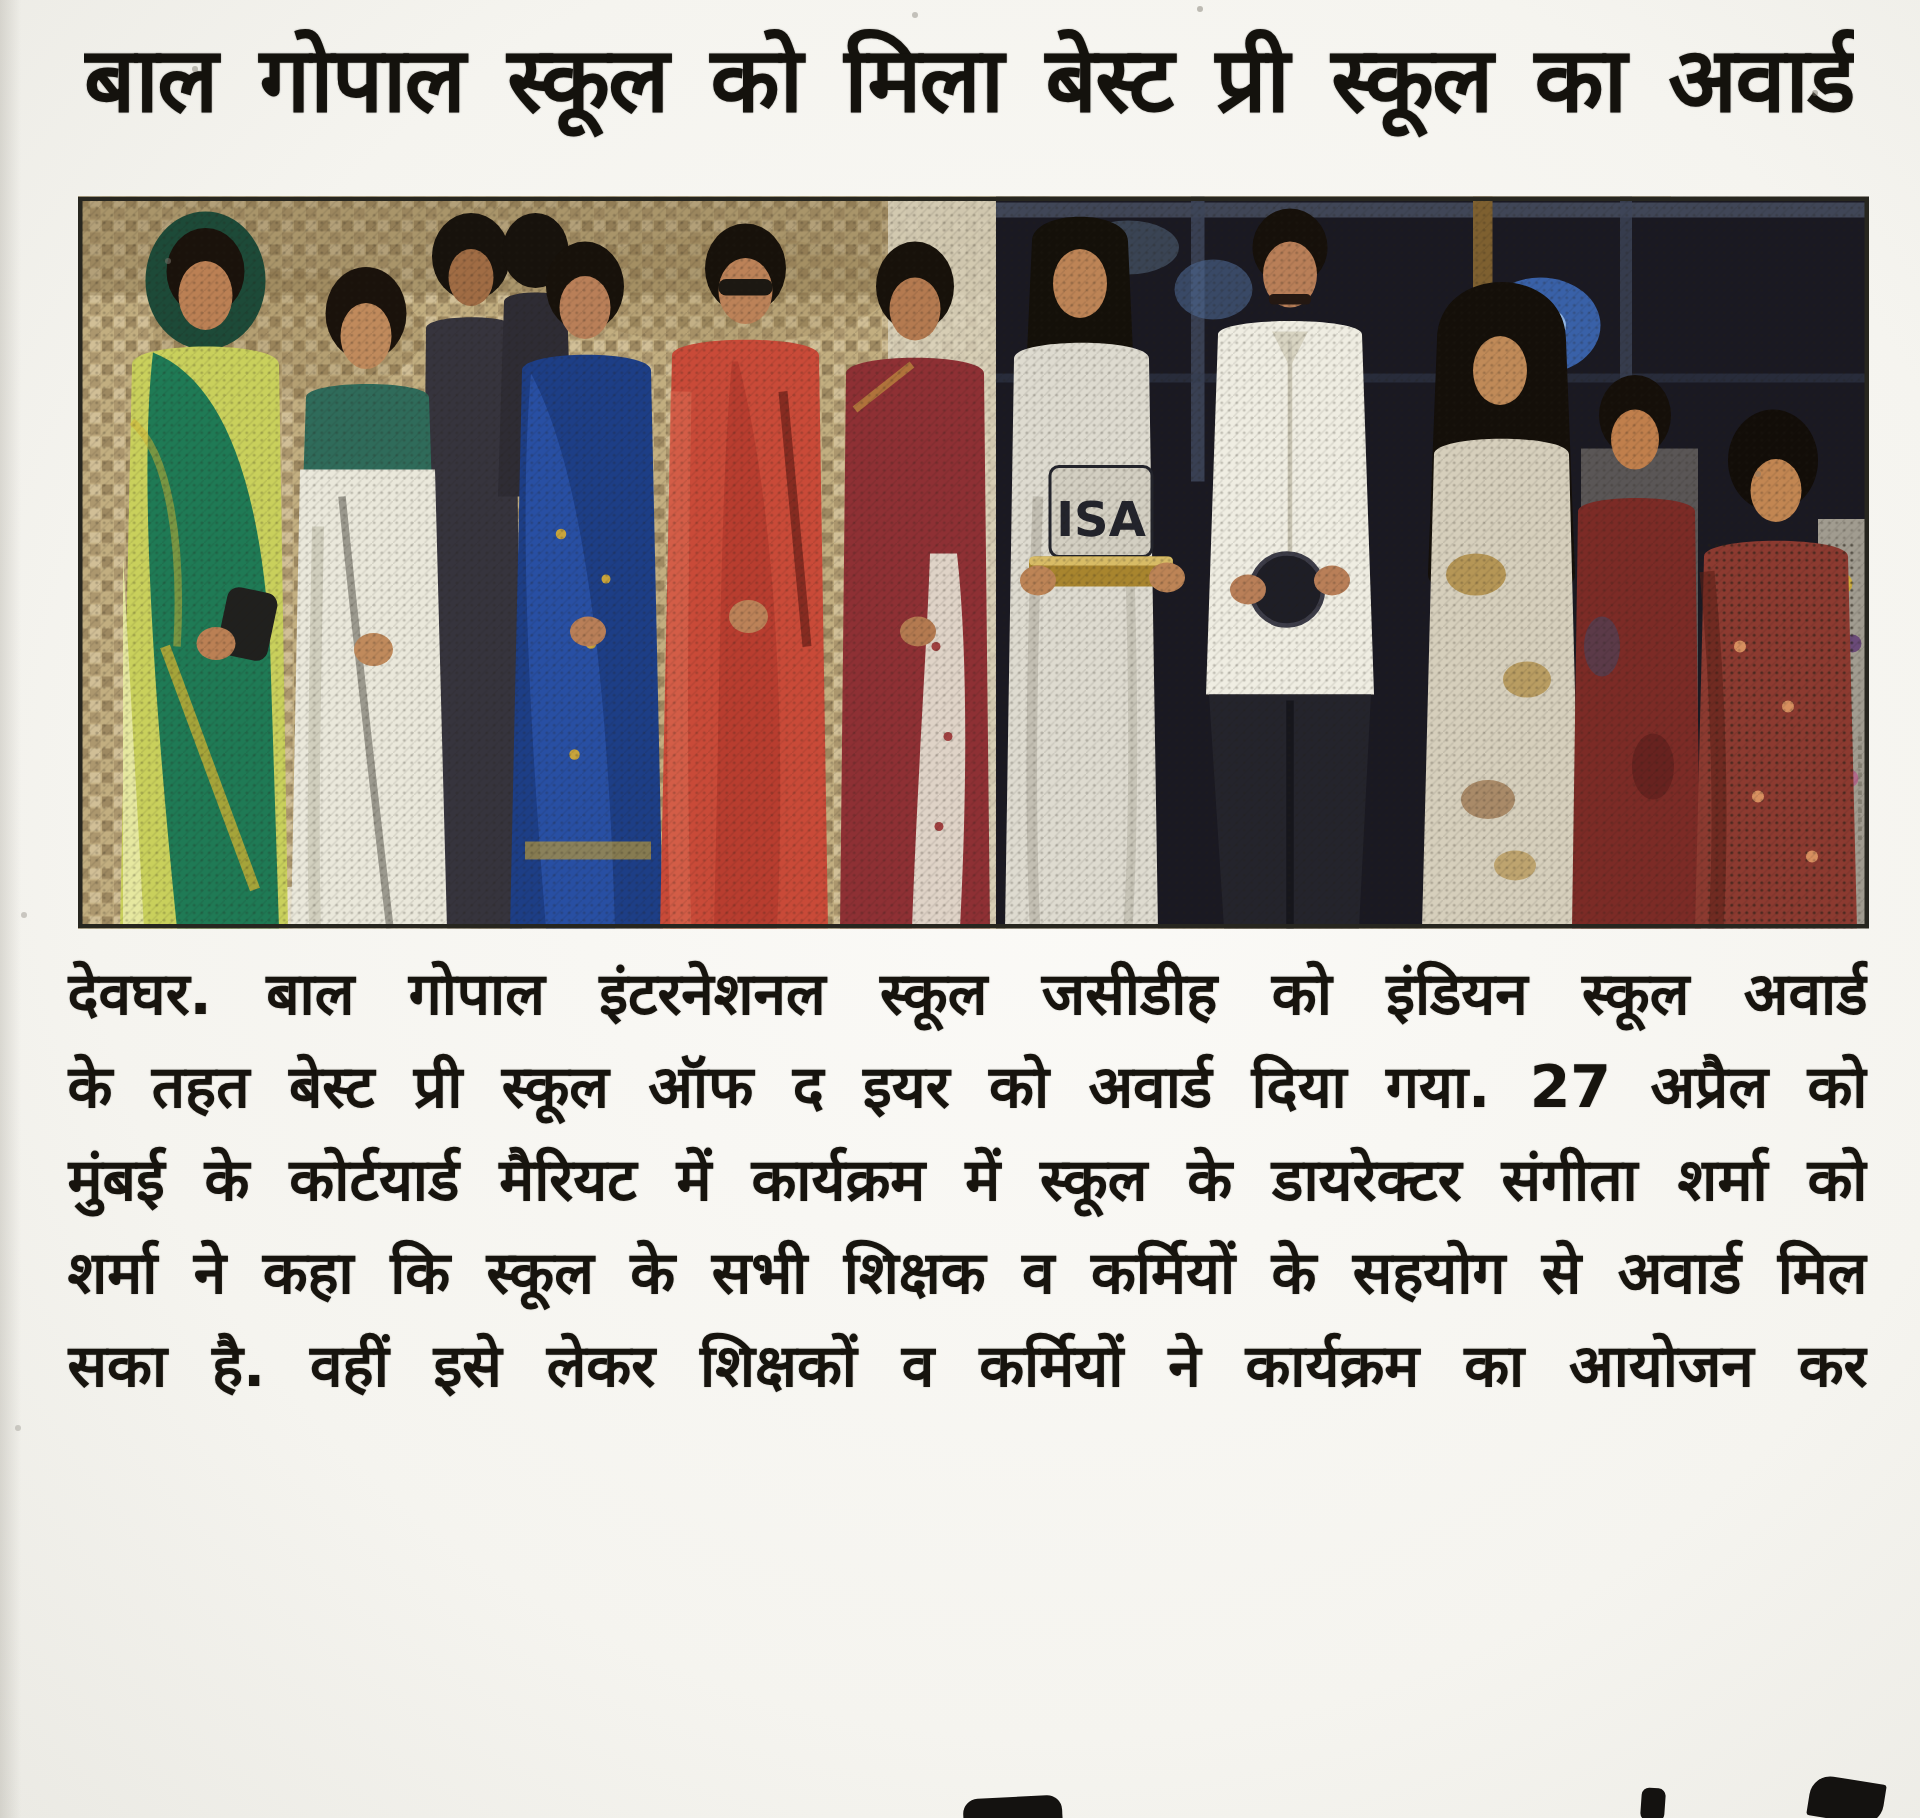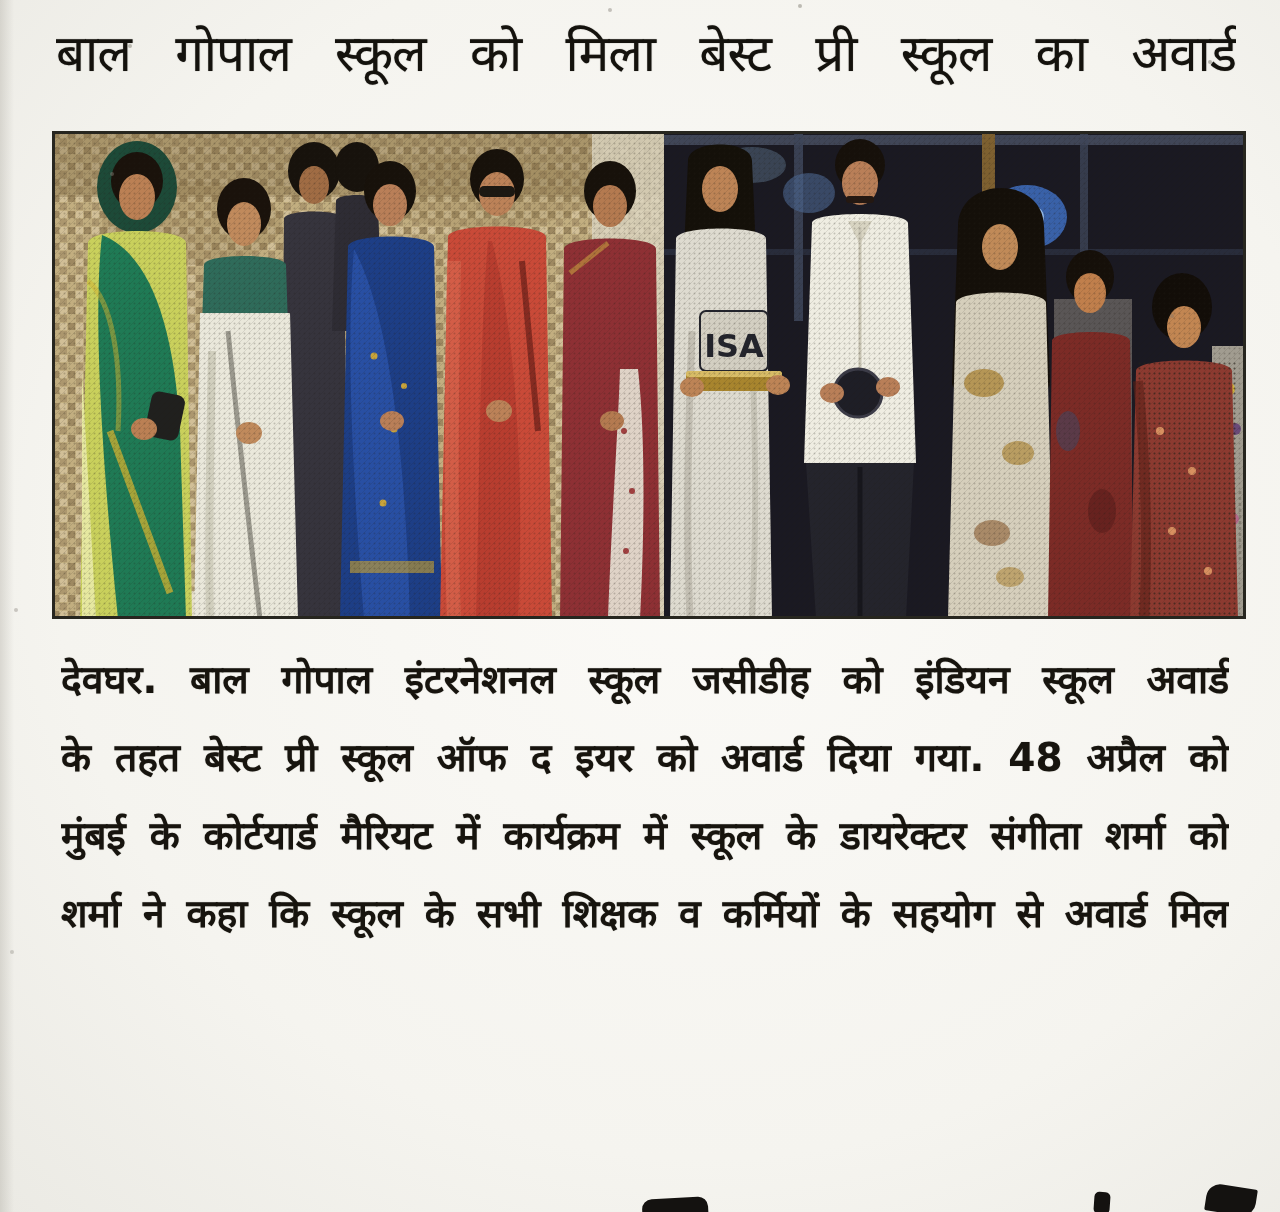--- a/index.html
+++ b/index.html
@@ -13,35 +13,35 @@
     position: relative; width: 1280px; height: 1212px;
     background: radial-gradient(ellipse at 55% 45%, #fbfaf7 0%, #f5f4ef 65%, #ebeae4 100%);
   }
   .page::before { 
     content:""; position:absolute; left:0; top:0; width:14px; height:100%;
     background: linear-gradient(90deg, rgba(150,146,136,.28), rgba(150,146,136,0));
     pointer-events:none;
   }
   .headline {
     position: absolute; left: 56px; top: 4px; width: 1180px; height: 104px;
-    font-size: 51px; font-weight: 400; color: #14120d;
+    font-size: 60px; font-weight: 700; color: #14120d;
     line-height: 100px; letter-spacing: -1px;
     text-align: justify; text-align-last: justify;
     overflow: hidden;
     text-shadow: 0 0 1px rgba(15,13,10,.5);
   }
   .photo {
     position: absolute; left: 52px; top: 131px; width: 1062px; height: 488px;
     background:#c4b186;
     text-decoration:underline;
   }
   .photo svg { display: block; width: 1194px; height: 488px; }
   .body-text { position: absolute; left: 45px; top: 633px; width: 1200px; }
   .bline {
-    margin: 16px; height: 62px; line-height: 62px;
+    margin: 0; height: 62px; line-height: 62px;
     font-size: 39px; font-weight: 600; color: #17140e;
     text-align: justify; text-align-last: justify;
     overflow: hidden; white-space: normal;
     text-shadow: 0 0 1px rgba(20,16,10,.35);
   }
   .dateline { font-weight: 800; }
   .cutoff-mark { position: absolute; background: #141210; }
   .cm1 { left: 642px; top: 1198px; width: 66px; height: 16px; border-radius: 10px 10px 0 0; transform: rotate(-3deg); }
   .cm2 { left: 1094px; top: 1192px; width: 16px; height: 22px; border-radius: 5px; transform: rotate(4deg); }
   .cm3 { left: 1206px; top: 1186px; width: 50px; height: 28px; border-radius: 14px 2px 14px 2px; transform: rotate(9deg); }
@@ -244,23 +244,24 @@
 
       <rect width="1194" height="488" fill="url(#dots)" opacity="0.22"></rect>
       <rect width="1194" height="488" fill="url(#hatch)" opacity="0.10"></rect>
       <line x1="1188" y1="360" x2="1188" y2="430" stroke="#7a7668" stroke-width="2.5" stroke-dasharray="3 3" opacity="0.7"></line>
       <rect x="1.5" y="1.5" width="1191" height="485" fill="none" stroke="#27261f" stroke-width="3"></rect>
     </svg>
   </div>
 
   <div class="body-text">
     <p class="bline"><span class="dateline">देवघर.</span> <span>बाल गोपाल इंटरनेशनल स्कूल जसीडीह को इंडियन स्कूल अवार्ड</span></p>
-    <p class="bline">के तहत बेस्ट प्री स्कूल ऑफ द इयर को अवार्ड दिया गया. 48 अप्रैल को</p>
+    <p class="bline">के तहत बेस्ट प्री स्कूल ऑफ द इयर को अवार्ड दिया गया. 27 अप्रैल को</p>
     <p class="bline">मुंबई के कोर्टयार्ड मैरियट में कार्यक्रम में स्कूल के डायरेक्टर संगीता शर्मा को</p>
     <p class="bline">शर्मा ने कहा कि स्कूल के सभी शिक्षक व कर्मियों के सहयोग से अवार्ड मिल</p>
+    <p class="bline">सका है. वहीं इसे लेकर शिक्षकों व कर्मियों ने कार्यक्रम का आयोजन कर</p>
   </div>
 
   <div class="cutoff-mark cm1"></div>
   <div class="cutoff-mark cm2"></div>
   <div class="cutoff-mark cm3"></div>
 
   <div class="speckles"></div>
 </div>
 
 </body></html>

